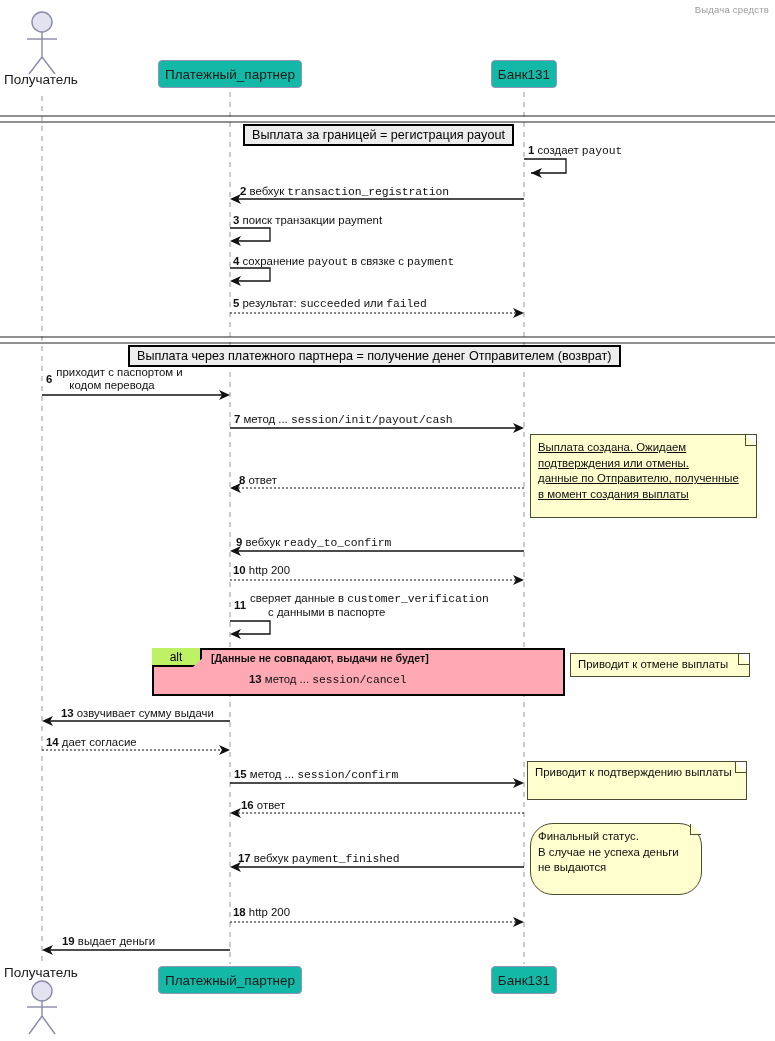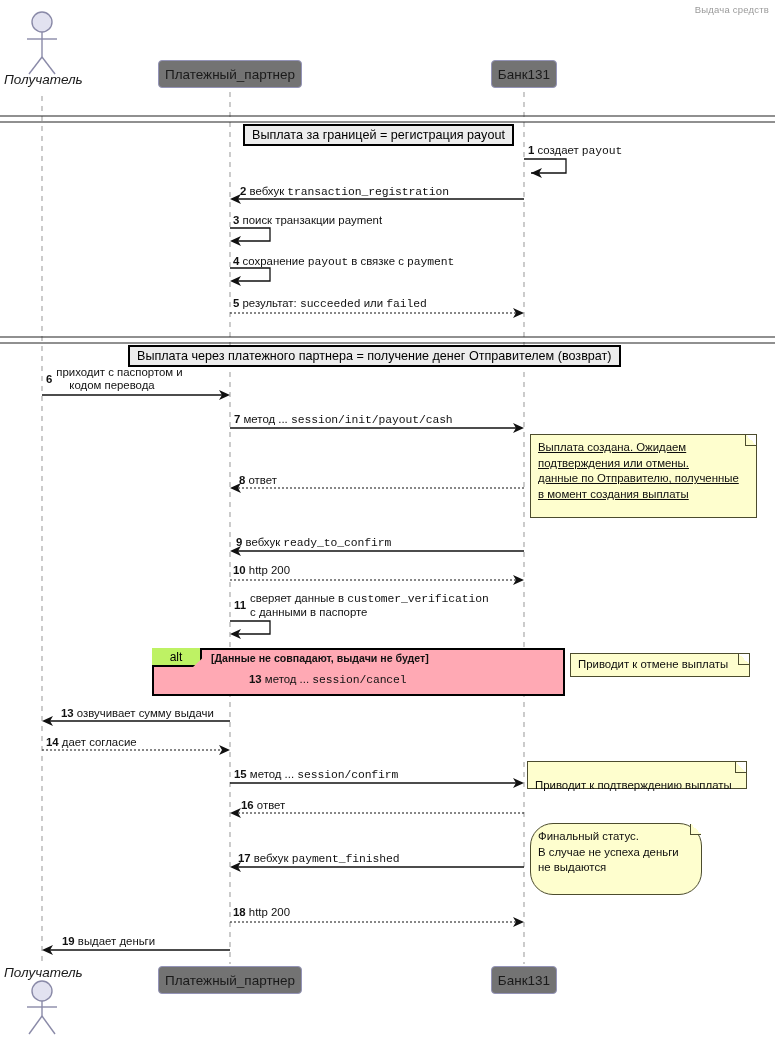--- a/index.html
+++ b/index.html
@@ -9,29 +9,28 @@
 
   .page-title{
     position:absolute;right:6px;top:4px;
     font-size:9.5px;color:#9a9a9a;letter-spacing:.2px;
     font-family:"Liberation Sans",sans-serif;
   }
 
   
   .participant-box{
     position:absolute;box-sizing:border-box;
-    background:#737373;border:1px solid #9494B8;border-radius:4px;
+    background:#14b8a6;border:1px solid #9494B8;border-radius:4px;
     display:flex;align-items:center;justify-content:center;
     font-size:13.5px;color:#1a1a1a;white-space:nowrap;
     font-family:"Liberation Sans",sans-serif;
   }
   .actor-label{
     position:absolute;font-size:13.5px;color:#1a1a1a;white-space:nowrap;
     font-family:"Liberation Sans",sans-serif;
-    font-style:italic;
   }
 
   
   .divider-box{
     position:absolute;box-sizing:border-box;
     background:#EDEDED;border:2px solid #000;
     display:flex;align-items:center;justify-content:center;
     padding:1px 7px 2px 7px;
     font-size:12.6px;color:#000;white-space:nowrap;font-weight:400;
     font-family:"Liberation Sans",sans-serif;
@@ -309,21 +308,21 @@
   </div>
 
   <div class="msg-label" style="left:233px;top:564px;">
     <span class="num">10</span>
     <span>http 200</span>
   </div>
 
   <div class="msg-label two-line" style="left:234px;top:592px;width:290px;">
     <span class="num" style="float:left;margin-right:4px;margin-top:7px;">11</span>
     <span>сверяет данные в <span class="mono">customer_verification</span></span><br>
-    <span style="display:inline-block;">с данными в паспорте</span>
+    <span style="margin-left:18px;display:inline-block;">с данными в паспорте</span>
   </div>
 
   <div class="msg-label" style="left:249px;top:673px;">
     <span class="num">13</span>
     <span>метод ... <span class="mono">session/cancel</span></span>
   </div>
 
   <div class="msg-label" style="left:61px;top:707px;">
     <span class="num">13</span>
     <span>озвучивает сумму выдачи</span>
@@ -365,21 +364,21 @@
     <div>подтверждения или отмены.</div>
     <div>данные по Отправителю, полученные</div>
     <div>в момент создания выплаты</div>
   </div>
 
   <div class="note" style="left:570px;top:653px;width:180px;height:24px;padding-top:3px;">
     <div class="note-fold"></div>
     <div>Приводит к отмене выплаты</div>
   </div>
 
-  <div class="note" style="left:527px;top:761px;width:220px;height:28px;padding-top:16px;">
+  <div class="note" style="left:527px;top:761px;width:220px;height:39px;padding-top:3px;">
     <div class="note-fold"></div>
     <div>Приводит к подтверждению выплаты</div>
   </div>
 
   <div class="note" style="left:530px;top:823px;width:172px;height:72px;border-radius:23px;">
     <div class="note-fold"></div>
     <div>Финальный статус.</div>
     <div>В случае не успеха деньги</div>
     <div>не выдаются</div>
   </div>

